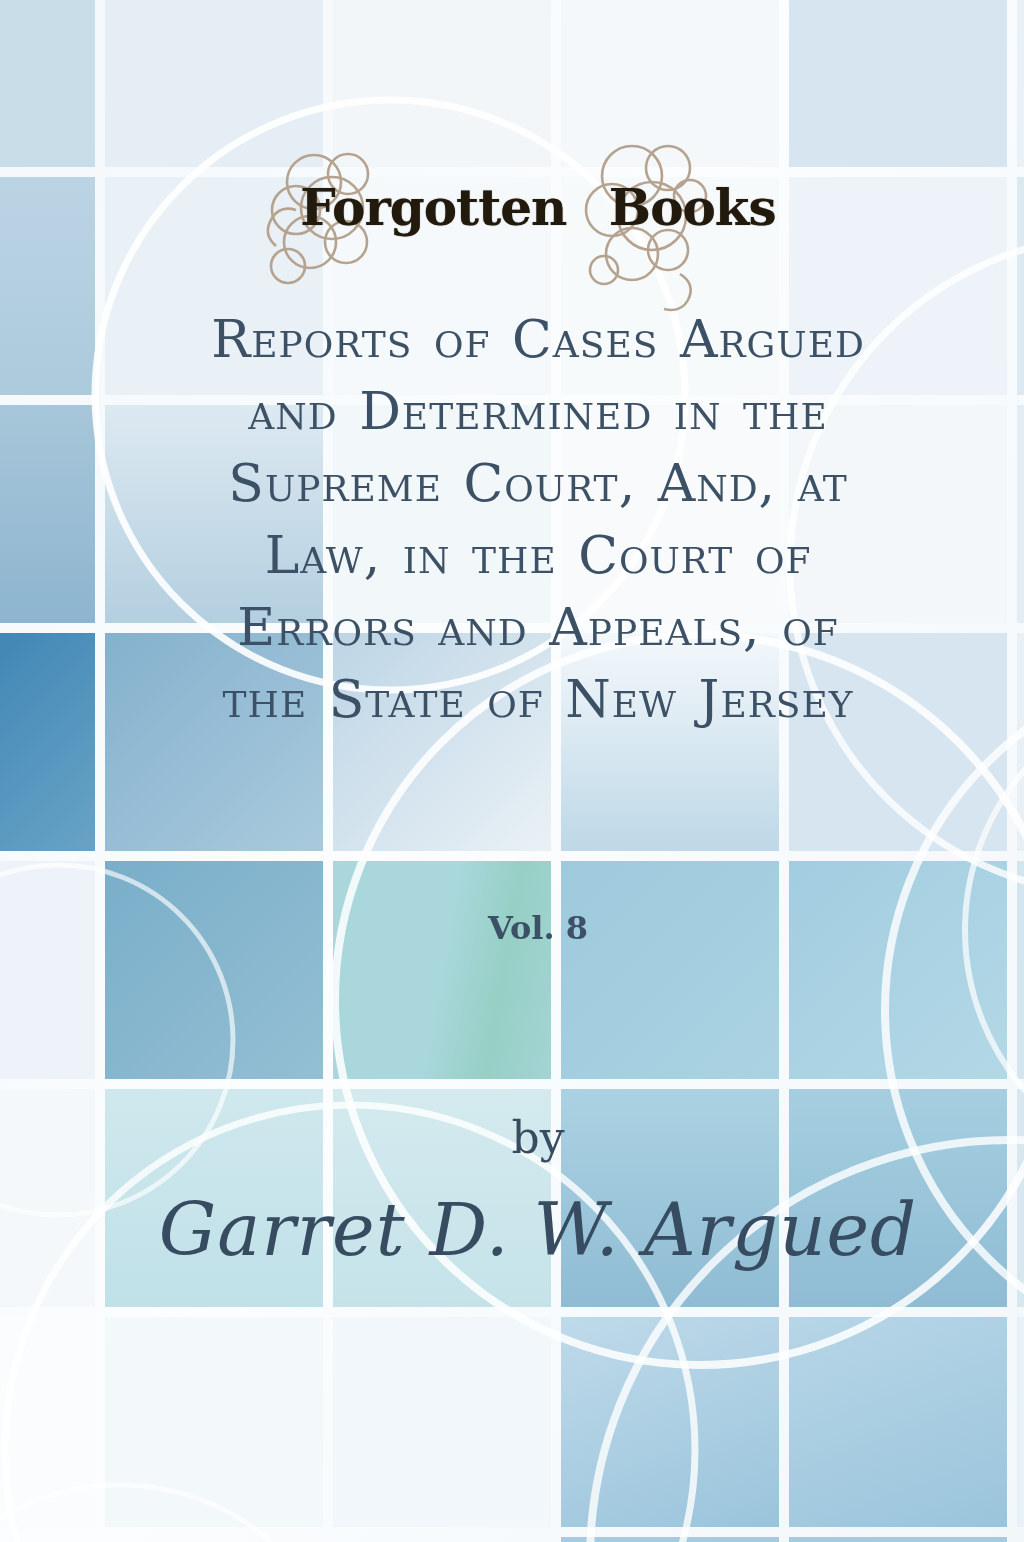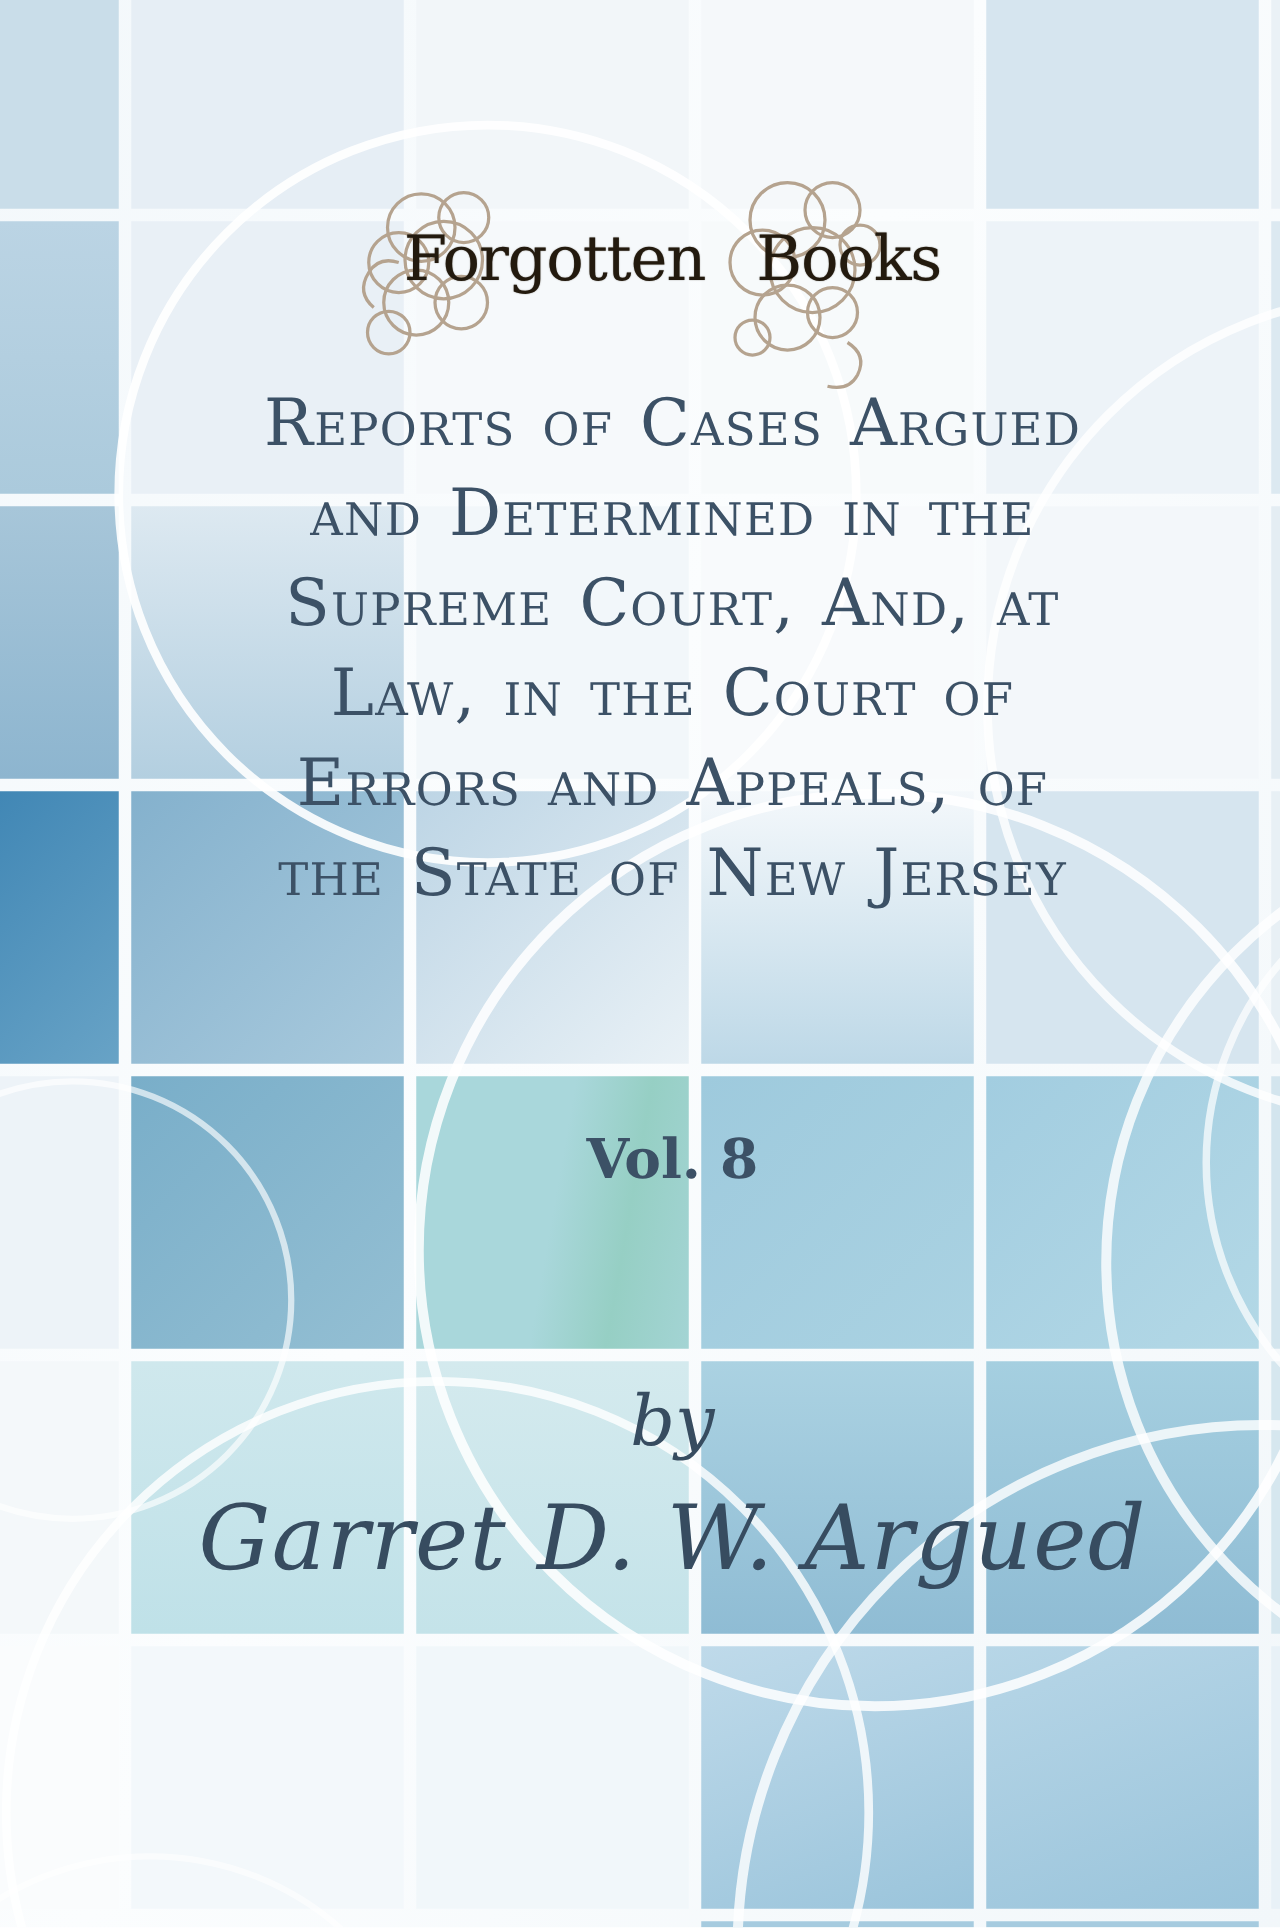--- a/index.html
+++ b/index.html
@@ -16,41 +16,41 @@
 
   
   .logo-block{position:absolute;top:148px;left:0;right:0;text-align:center;}
   .logo-wrap{position:relative;display:inline-block;padding:30px 40px;}
   .flourish{position:absolute;z-index:0;}
   .flourish circle, .flourish path{fill:none;stroke:var(--flourish,#b5a38f);stroke-width:2.6px;}
   .flourish-left{left:-4px;top:-6px;}
   .flourish-right{left:54%;top:-14px;}
   .logo-text{
     position:relative;z-index:1;
-    font-weight:normal;font-size:50px;letter-spacing:-1px;word-spacing:26px;
+    font-weight:bold;font-size:50px;letter-spacing:-1px;word-spacing:26px;
     color:var(--logo-text,#231a0e);
     text-shadow:0 0 1px rgba(35,26,14,.6);
     transform:scaleY(1.06);
   }
 
   
   .title-block{position:absolute;top:303px;left:0;right:0;text-align:center;}
   .title-line{
     font-variant:small-caps;font-variant-caps:small-caps;
     font-size:52px;line-height:72px;letter-spacing:1px;word-spacing:4px;
     color:var(--title-text,#3c5166);
   }
 
   
   .volume-block{position:absolute;top:899px;left:0;right:0;text-align:center;}
-  .volume-text{font-size:44px;line-height:58px;font-weight:bold;color:var(--title-text,#3c5166);}
+  .volume-text{font-size:32px;line-height:58px;font-weight:bold;color:var(--title-text,#3c5166);}
 
   
   .by-block{position:absolute;top:1096px;left:0;right:0;text-align:center;}
-  .by-text{font-size:56px;line-height:84px;font-style:italic;color:var(--author-text,#374c60);}
+  .by-text{font-size:44px;line-height:84px;color:var(--author-text,#374c60);}
   .author-block{position:absolute;top:1180px;left:0;right:0;text-align:center;}
   .author-text{font-size:72px;line-height:100px;font-style:italic;letter-spacing:1px;color:var(--author-text,#374c60);}
 </style>
 </head>
 <body>
 
 <div class="cover">
 
   <div class="tiles-layer">
       <div class="tile" style="left: 0px; top: 0px; width: 95px; height: 167px; background: rgb(201, 221, 233);"></div>

